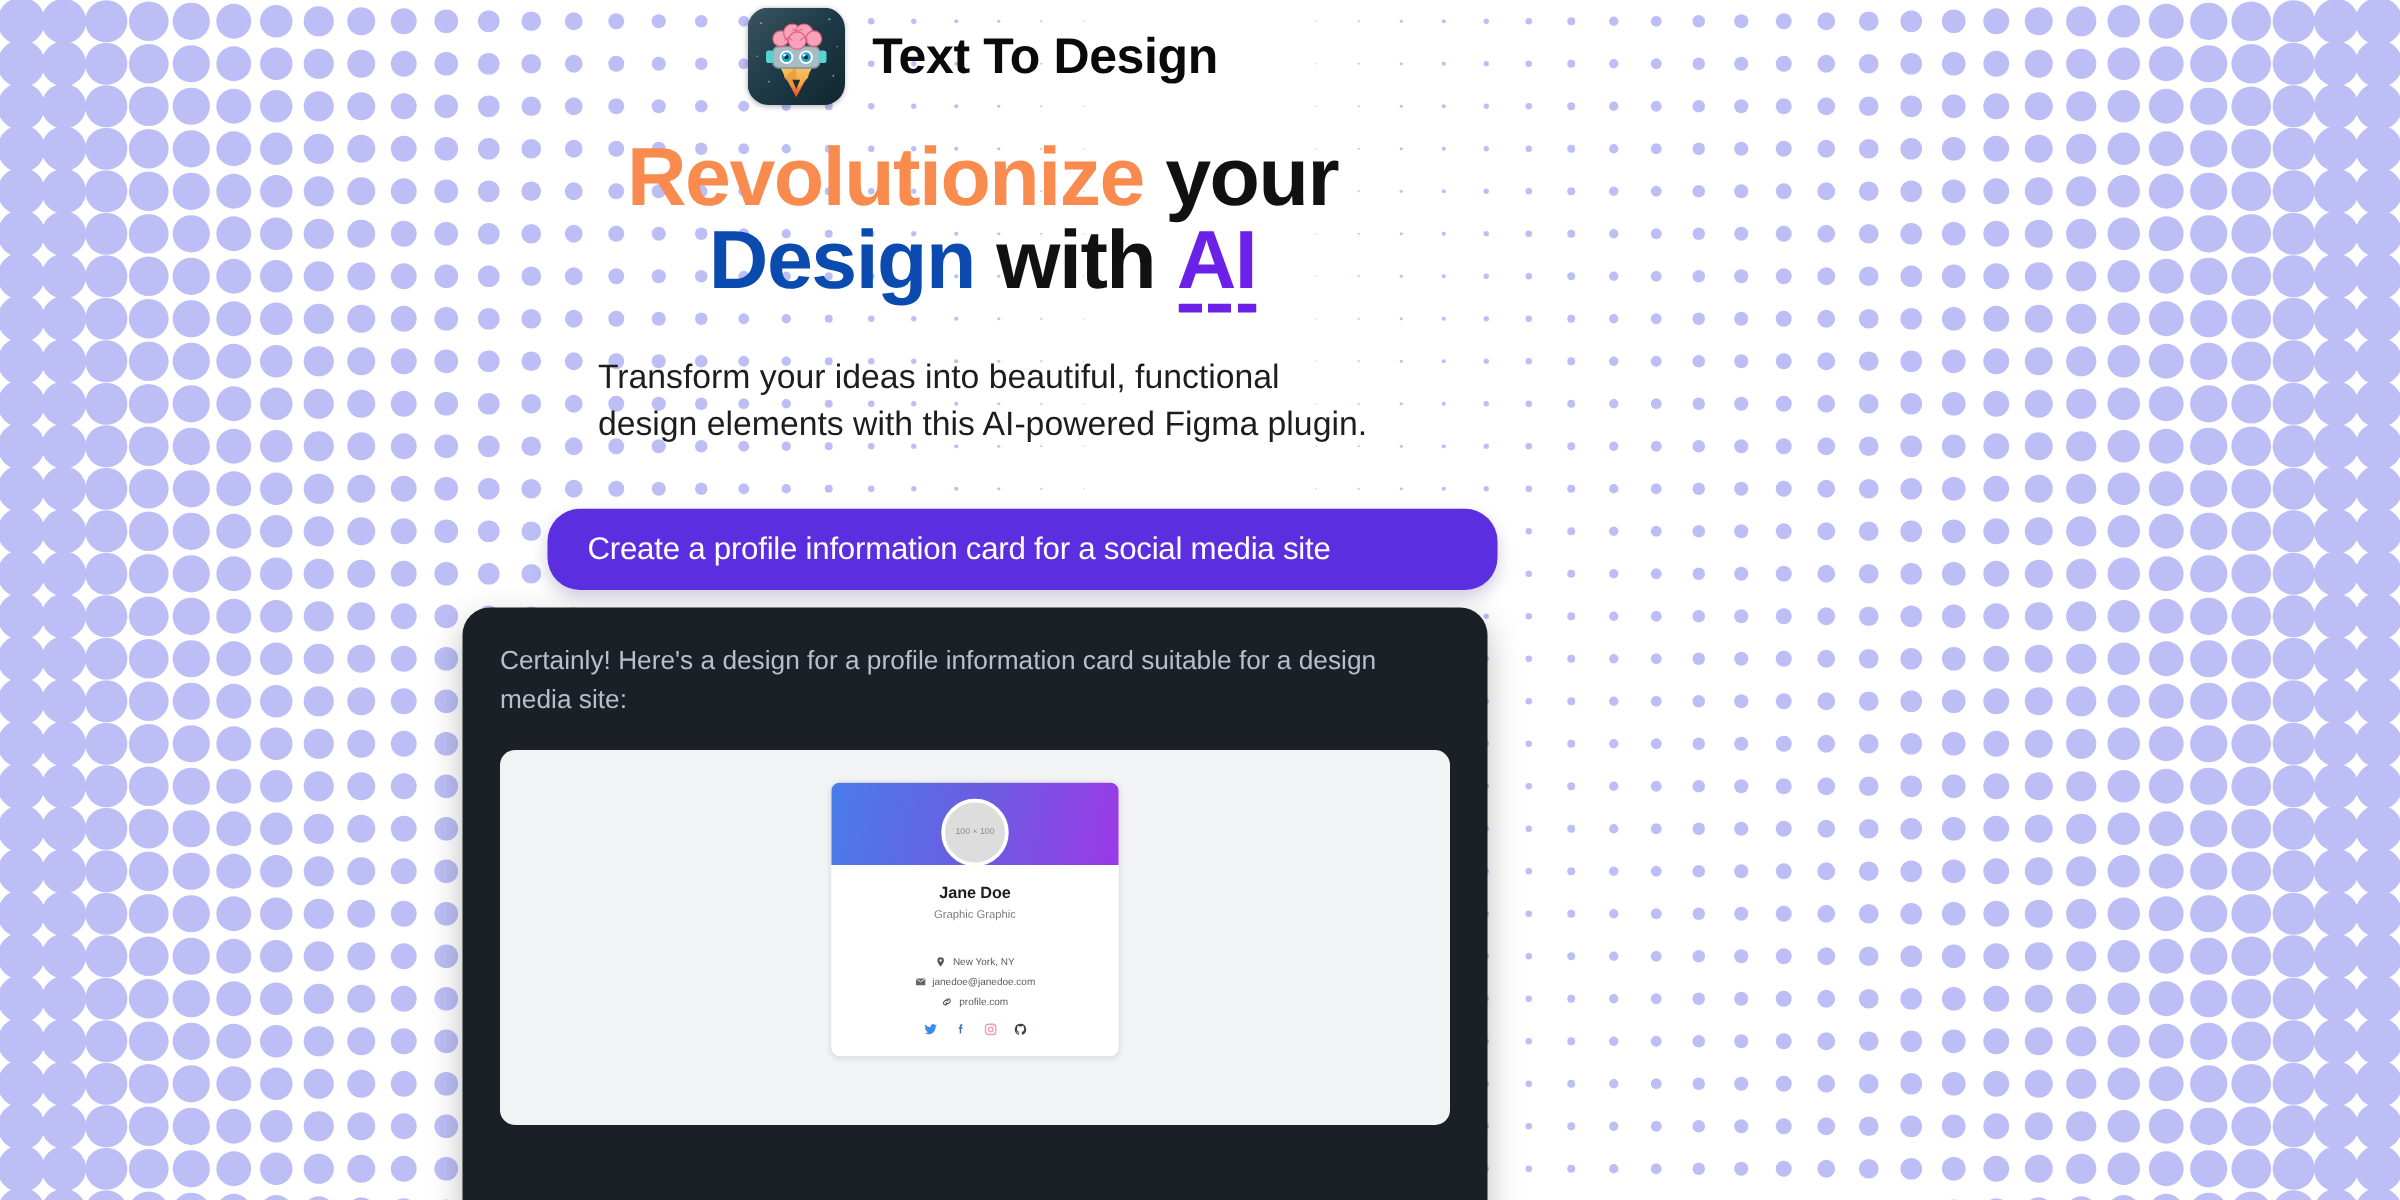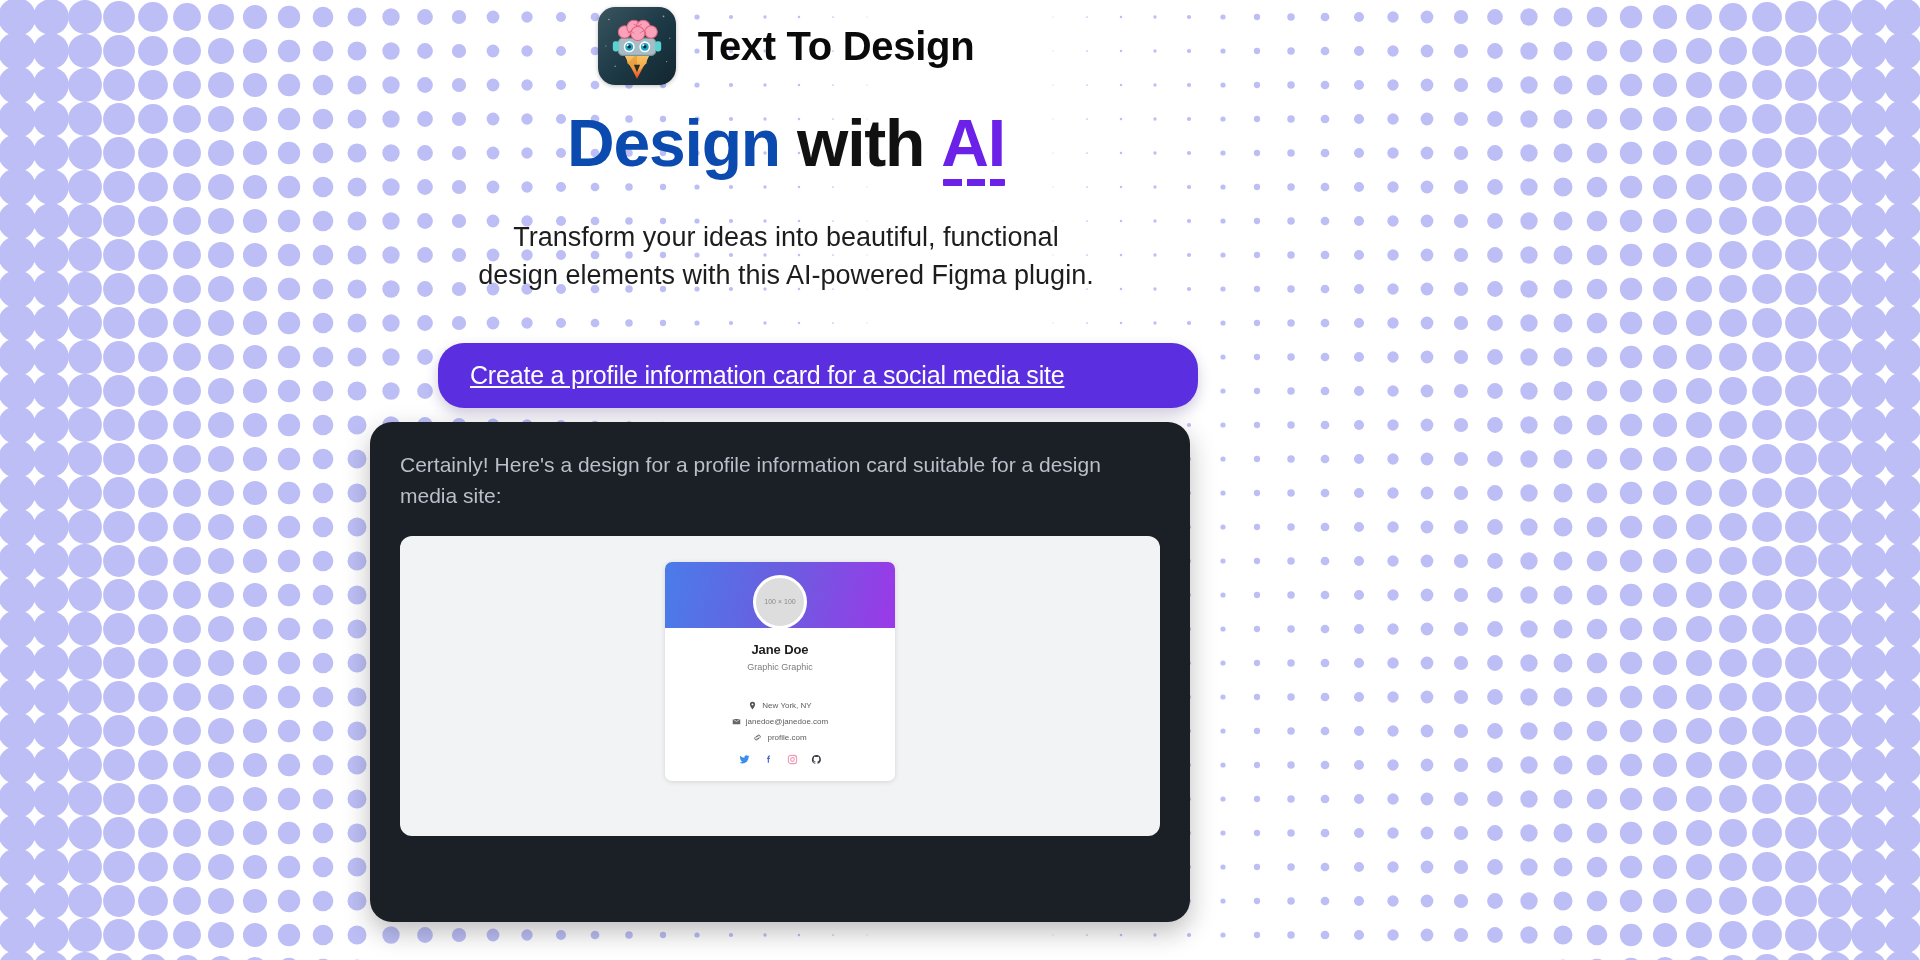--- a/index.html
+++ b/index.html
@@ -94,21 +94,21 @@
         transparent 30% 38%,
         #6B21E8 38% 68%,
         transparent 68% 76%,
         #6B21E8 76% 100%);
     border-radius:1px;
   }
 
   
   .subheading {
     margin-top:42px;
-    text-align:center;
+    text-align:left;
     font-size:27px;
     line-height:1.42;
     color:#1d1d1d;
     font-weight:400;
     max-width:800px;
   }
   .subheading .sline { display:block; white-space:nowrap; }
 
   
   .demo {
@@ -129,21 +129,20 @@
     border-radius:26px;
     padding:19px 34px 19px 32px;
     box-shadow:0 6px 14px rgba(40,20,110,.22);
   }
   .bubble-text {
     color:#ffffff;
     font-size:25px;
     line-height:1.1;
     white-space:nowrap;
     letter-spacing:-.2px;
-    text-decoration:underline;
   }
   .bubble-tail {
     position:absolute;
     right:-12px;
     bottom:-4px;
     width:40px; height:40px;
     overflow:hidden;
   }
   .bubble-tail::before {
     content:"";
@@ -1847,20 +1846,23 @@
             <path d="M38 34 q4 -6 8 0"></path>
             <path d="M54 34 q4 -6 8 0"></path>
             <path d="M46 22 q5 4 10 0"></path>
           </g>
         </svg>
       </div>
       <div class="brand-title">Text To Design</div>
     </div>
 
     <h1 class="headline">
+      <span class="line line1">
+        <span class="hl-orange">Revolutionize</span><span> </span><span>your</span>
+      </span>
       <span class="line line2">
         <span class="hl-blue">Design</span><span> </span><span>with</span><span> </span><span class="hl-purple"><span>AI</span><span class="ul"></span></span>
       </span>
     </h1>
 
     <p class="subheading">
       <span class="sline">Transform your ideas into beautiful, functional</span>
       <span class="sline">design elements with this AI-powered Figma plugin.</span>
     </p>
 

